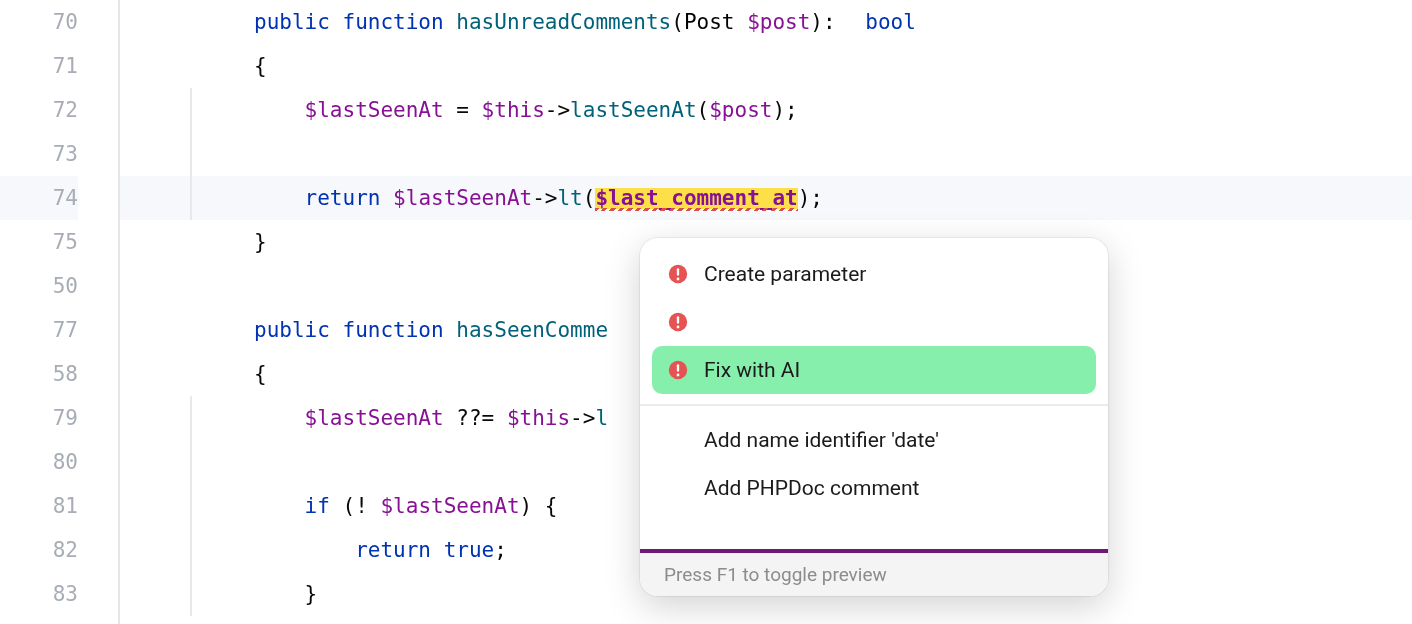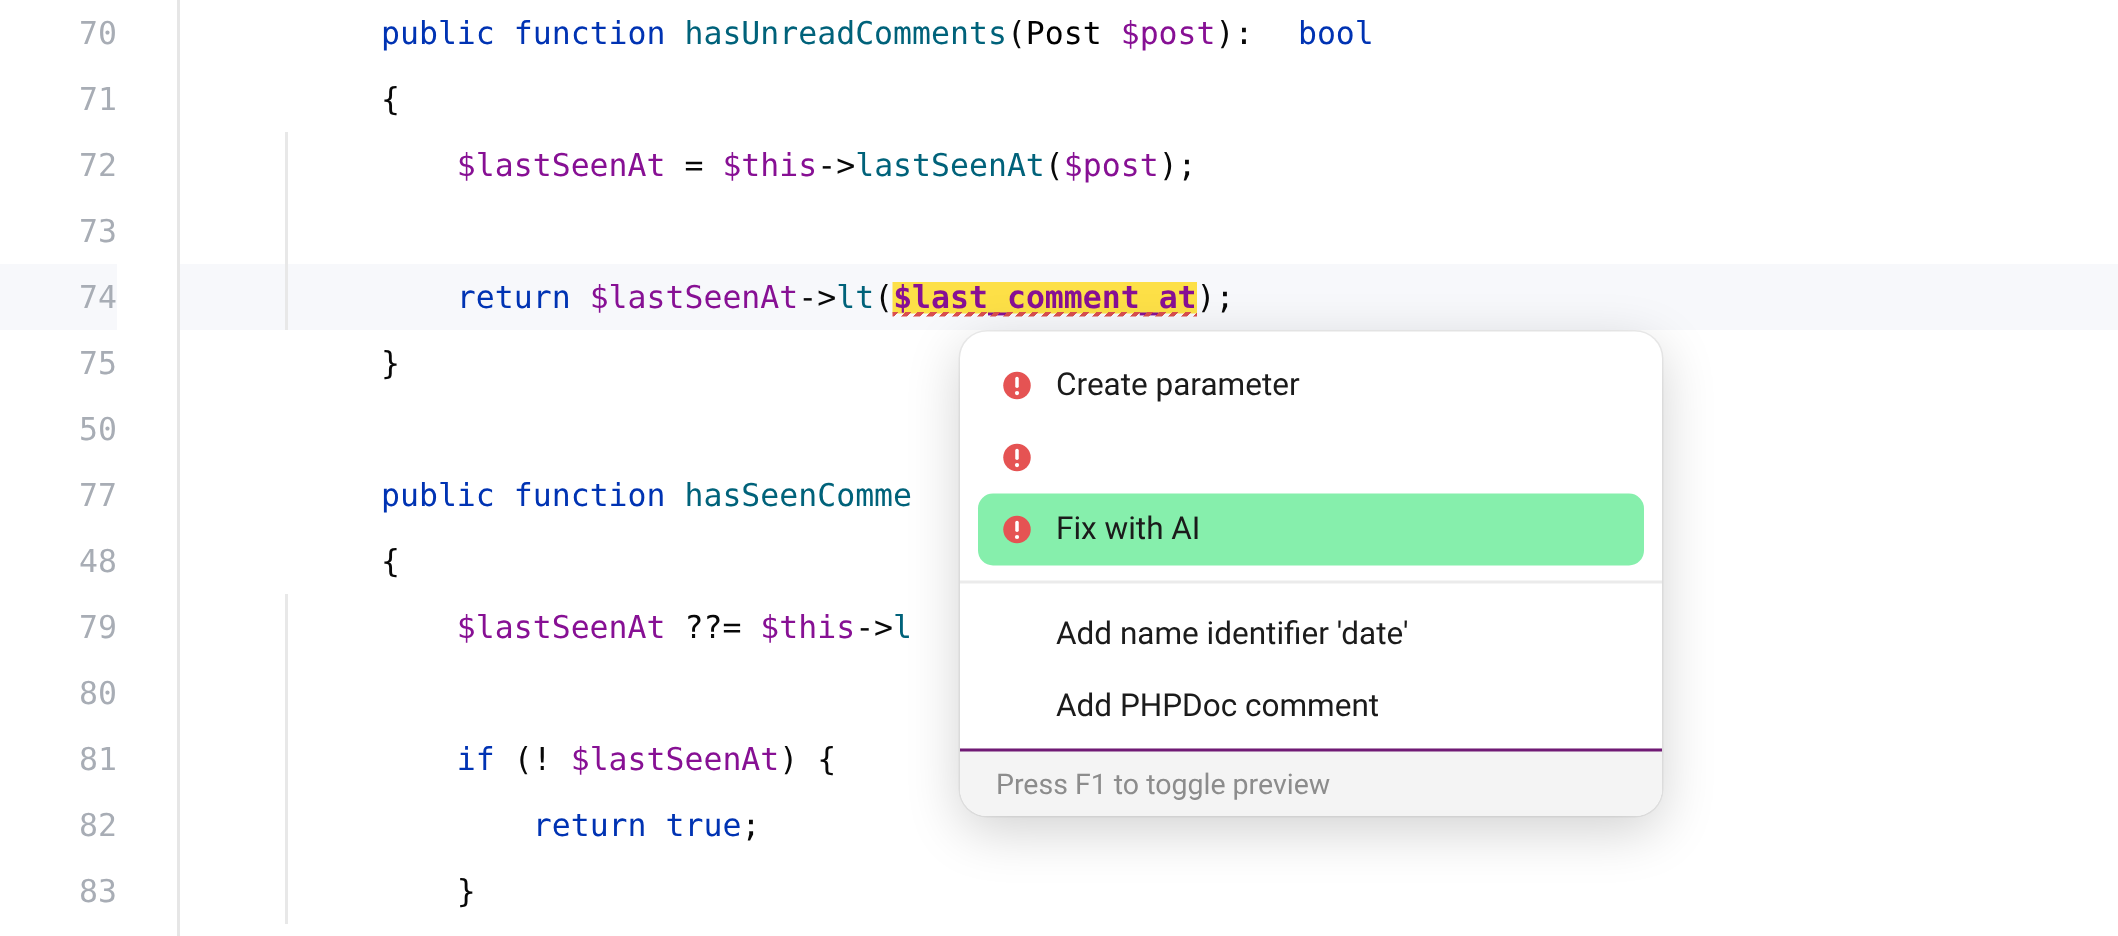--- a/index.html
+++ b/index.html
@@ -76,21 +76,21 @@
     content: "";
     position: absolute;
     left: 0; right: 0; bottom: -2px;
     height: 3px;
     background-image: repeating-linear-gradient(135deg, #d94f4f 0 3px, transparent 3px 6px);
   }
 
   
   .popup {
     position: absolute;
-    top: 221px;
+    top: 238px;
     left: 520px;
     width: 468px;
     background: #ffffff;
     border-radius: 18px;
     box-shadow: 0 10px 36px rgba(0,0,0,0.18), 0 0 0 1px rgba(0,0,0,0.06);
     font-family: -apple-system, BlinkMacSystemFont, "Segoe UI", Roboto, sans-serif;
     font-size: 21px;
     overflow: hidden;
     padding-top: 8px;
   }
@@ -117,37 +117,38 @@
   .popup-divider {
     height: 2px;
     background: #ebebeb;
     margin: 6px 0;
   }
   .popup-footer {
     background: #f4f4f4;
     color: #8c8c8c;
     font-size: 19px;
     padding: 12px 24px;
-    border-top: 2px solid #701a75;
+    border-top: 4px solid #701a75;
+    margin-top: 33px;
   }
 </style>
 </head>
 <body>
 
 <div class="editor">
   <div class="gutter" id="gutter">
       <div class="line-row">70</div>
       <div class="line-row">71</div>
       <div class="line-row">72</div>
       <div class="line-row">73</div>
       <div class="line-row hl-row">74</div>
       <div class="line-row">75</div>
       <div class="line-row">50</div>
       <div class="line-row">77</div>
-      <div class="line-row">48</div>
+      <div class="line-row">58</div>
       <div class="line-row">79</div>
       <div class="line-row">80</div>
       <div class="line-row">81</div>
       <div class="line-row">82</div>
       <div class="line-row">83</div>
     </div>
   <div class="code-area" id="codearea">
 
     <div class="line-row"><span style="display: inline-block; width: 64px;"></span><span class="tok-kw">public </span><span class="tok-kw">function </span><span class="tok-fn">hasUnreadComments</span><span class="tok-punc">(</span><span class="tok-default">Post </span><span class="tok-var">$post</span><span class="tok-punc">)</span><span class="tok-punc">: </span><span class="tok-type">bool</span></div>
       <div class="line-row"><span style="display: inline-block; width: 64px;"></span><span class="tok-punc">{</span></div>

